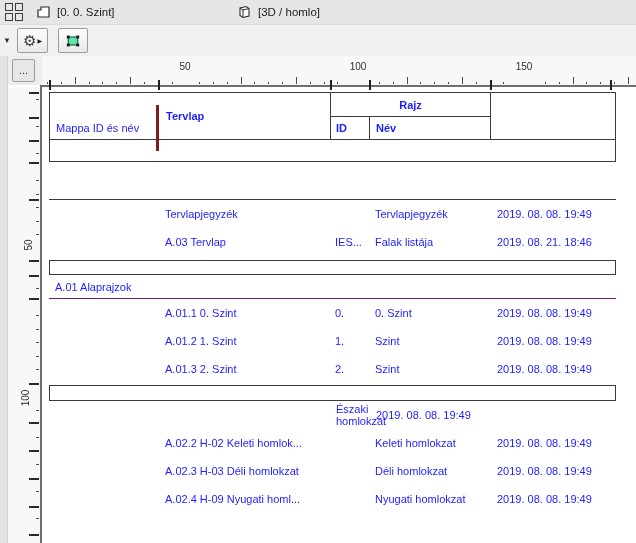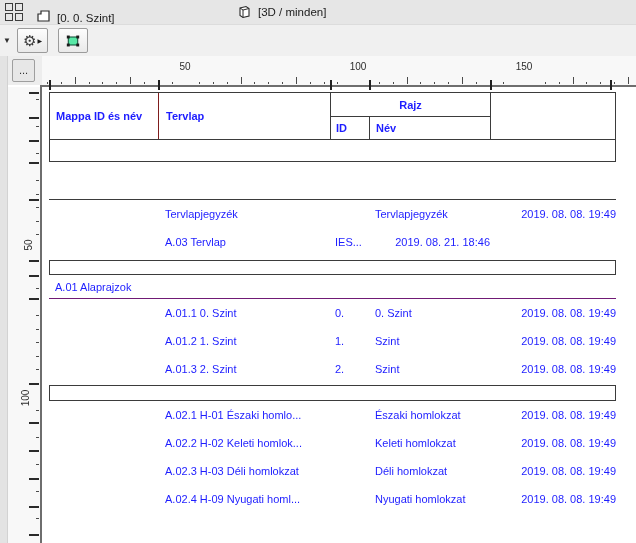--- a/index.html
+++ b/index.html
@@ -7,21 +7,21 @@
           font-family:"Liberation Sans","DejaVu Sans",sans-serif;-webkit-font-smoothing:antialiased;}
 
   
   .tabbar{position:absolute;left:0;top:0;width:636px;height:25px;background:#e6e6e6;
           border-bottom:1px solid #dcdcdc;display:flex;align-items:stretch;box-sizing:border-box;}
   .quadbtn{width:28px;display:flex;align-items:center;justify-content:center;}
   .quad{display:grid;grid-template-columns:8px 8px;grid-template-rows:8px 8px;gap:2px;}
   .quad i{border:1.5px solid #3c3c3c;box-sizing:border-box;background:transparent;}
   .tab{display:flex;align-items:center;gap:6px;padding-left:7px;font-size:11.5px;color:#1b1b1b;box-sizing:border-box;}
   .tab svg{flex:0 0 auto;}
-  .tab.t1{width:201px;align-items:flex-end;}
+  .tab.t1{width:201px;}
   .tab.active{width:255px;background:#fff;border-left:1px solid #c9c9c9;border-right:1px solid #c9c9c9;}
   .tab.t3{flex:1;}
   .closex{margin-left:auto;margin-right:13px;font-size:13px;color:#333;line-height:1;cursor:default;}
 
   
   .toolbar{position:absolute;left:0;top:25px;width:636px;height:31px;background:#f0f0f0;display:flex;align-items:center;}
   .flyarrow{width:14px;text-align:center;font-size:8px;color:#2e2e2e;}
   .tbtn{position:relative;height:25px;margin-right:10px;display:flex;align-items:center;justify-content:center;
         background:linear-gradient(#fdfdfd,#e9e9e9);border:1px solid #9b9b9b;border-radius:2px;box-sizing:border-box;}
   .tbtn.gear{width:31px;margin-left:3px;}
@@ -49,39 +49,39 @@
 
   .frame-top{position:absolute;left:40px;top:85px;width:596px;height:2px;background:#6e6e6e;}
   .frame-left{position:absolute;left:40px;top:85px;width:2px;height:458px;background:#6e6e6e;}
 
   
   .canvas{position:absolute;left:42px;top:87px;width:594px;height:456px;background:#fff;}
   .sheet{position:absolute;left:7px;top:5px;width:567px;color:#1d1dff;font-size:11px;}
 
   .thead{position:relative;height:48px;border:1px solid #3b3b3b;box-sizing:border-box;font-weight:bold;}
   .thead .cell{position:absolute;box-sizing:border-box;display:flex;align-items:center;}
-  .hc1{left:0;top:0;width:109px;height:46px;border-right:1px solid #7f1d1d;padding-left:6px;font-weight:bold;}
+  .hc1{left:0;top:12px;width:109px;height:46px;border-right:3px solid #7f1d1d;padding-left:6px;font-weight:normal;}
   .hc2{left:109px;top:0;width:172px;height:46px;border-right:1px solid #3b3b3b;padding-left:7px;text-align:right;}
   .hrajz{left:281px;top:0;width:160px;height:23px;border-right:1px solid #3b3b3b;justify-content:center;}
   .hid{left:281px;top:23px;width:39px;height:23px;border-top:1px solid #3b3b3b;border-right:1px solid #3b3b3b;padding-left:5px;}
   .hnev{left:320px;top:23px;width:121px;height:23px;border-top:1px solid #3b3b3b;border-right:1px solid #3b3b3b;padding-left:6px;}
   .hc4{left:441px;top:0;width:126px;height:46px;justify-content:center;}
 
   .emptybox{border:1px solid #3b3b3b;box-sizing:border-box;background:#fff;}
   .box1{height:23px;margin-top:-1px;}
   .box2{height:15px;margin-top:4px;}
   .box3{height:16px;margin-top:2px;}
   .gap36{height:37px;}
   .secline{height:0;border-top:1px solid #3b3b3b;}
 
   .trow{display:grid;grid-template-columns:109px 172px 39px 121px 126px;height:28px;align-items:center;}
   .trow .tv{padding-left:7px;}
   .trow .id{padding-left:5px;}
   .trow .nv{padding-left:6px;}
-  .trow .dt{padding-left:7px;white-space:nowrap;text-align:right;}
+  .trow .dt{padding-left:7px;white-space:nowrap;}
   .gtitle{height:23px;display:flex;align-items:center;padding-left:6px;border-bottom:1px solid #701a75;box-sizing:content-box;}
   .g2{margin-top:2px;}
 </style>
 </head>
 <body>
 
 <div class="screen">
 
   <div class="tabbar">
     <div class="quadbtn">
@@ -99,21 +99,21 @@
       </svg>
       <span>[0. 0. Szint]</span>
     </div>
 
 
     <div class="tab t3">
       <svg width="16" height="16" viewBox="0 0 16 16">
         <path d="M4,4 L10,2.5 L13,4.5 L13,12 L7,13.5 L4,11.5 Z" fill="#fff" stroke="#2b2b2b" stroke-width="1.1"></path>
         <path d="M4,4 L7,6 L7,13.5 M7,6 L13,4.5" fill="none" stroke="#2b2b2b" stroke-width="1"></path>
       </svg>
-      <span>[3D / minden]</span>
+      <span>[3D / homlo]</span>
     </div>
   </div>
 
   <div class="toolbar">
     <span class="flyarrow">▼</span>
     <button class="tbtn gear">
       <span class="g">⚙</span>
       <span class="fly">▶</span>
     </button>
     <button class="tbtn marquee">
@@ -242,20 +242,21 @@
         <span></span>
         <span class="tv">Tervlapjegyzék</span>
         <span class="id"></span>
         <span class="nv">Tervlapjegyzék</span>
         <span class="dt">2019. 08. 08. 19:49</span>
       </div>
       <div class="trow">
         <span></span>
         <span class="tv">A.03 Tervlap</span>
         <span class="id">IES...</span>
+        <span class="nv">Falak listája</span>
         <span class="dt">2019. 08. 21. 18:46</span>
       </div>
 
       <div class="emptybox box2"></div>
 
       <div class="gtitle">A.01 Alaprajzok</div>
       <div class="trow">
         <span></span>
         <span class="tv">A.01.1 0. Szint</span>
         <span class="id">0.</span>
@@ -274,21 +275,20 @@
         <span class="tv">A.01.3 2. Szint</span>
         <span class="id">2.</span>
         <span class="nv">Szint</span>
         <span class="dt">2019. 08. 08. 19:49</span>
       </div>
 
       <div class="emptybox box3"></div>
 
       <div class="trow">
         <span></span>
-        <span class="tv">A.02.1 H-01 Északi homlo...</span>
         <span class="id"></span>
         <span class="nv">Északi homlokzat</span>
         <span class="dt">2019. 08. 08. 19:49</span>
       </div>
       <div class="trow">
         <span></span>
         <span class="tv">A.02.2 H-02 Keleti homlok...</span>
         <span class="id"></span>
         <span class="nv">Keleti homlokzat</span>
         <span class="dt">2019. 08. 08. 19:49</span>

